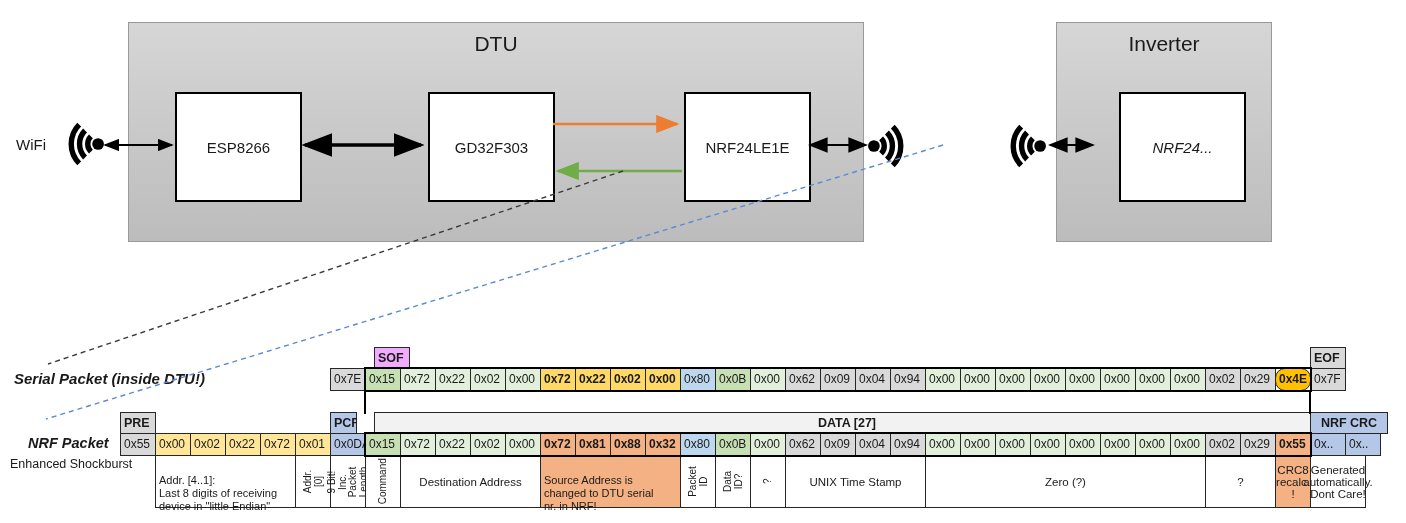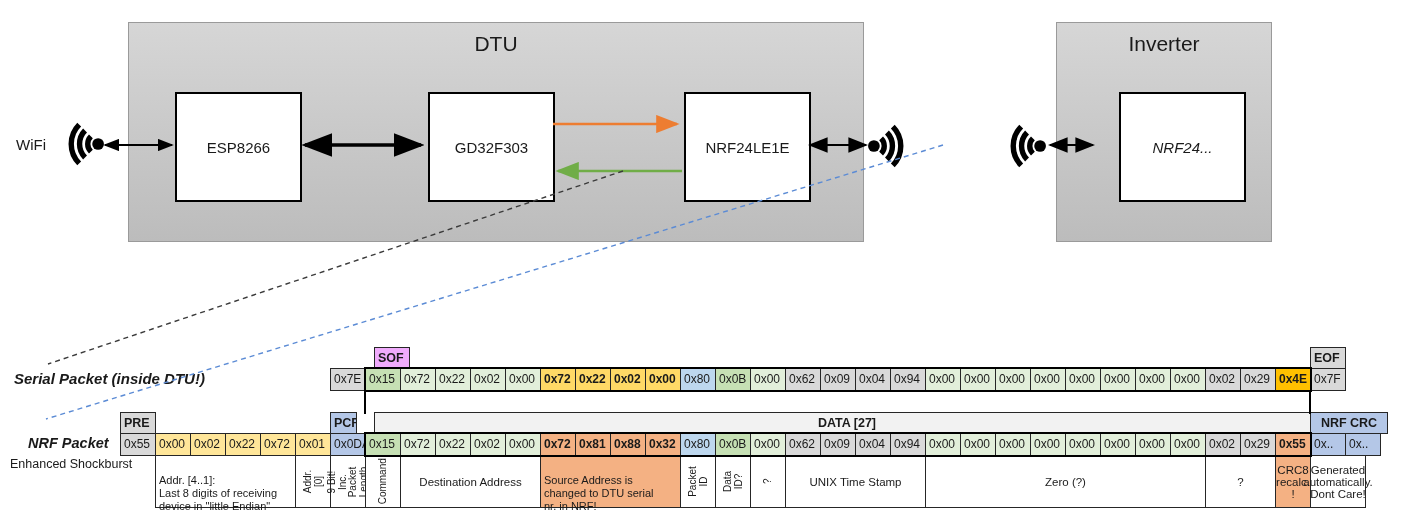--- a/index.html
+++ b/index.html
@@ -171,21 +171,21 @@
     <div class="cell v c-g1" style="left: 925px; top: 368px; width: 36px; height: 23px;">0x00</div>
     <div class="cell v c-g1" style="left: 960px; top: 368px; width: 36px; height: 23px;">0x00</div>
     <div class="cell v c-g1" style="left: 995px; top: 368px; width: 36px; height: 23px;">0x00</div>
     <div class="cell v c-g1" style="left: 1030px; top: 368px; width: 36px; height: 23px;">0x00</div>
     <div class="cell v c-g1" style="left: 1065px; top: 368px; width: 36px; height: 23px;">0x00</div>
     <div class="cell v c-g1" style="left: 1100px; top: 368px; width: 36px; height: 23px;">0x00</div>
     <div class="cell v c-g1" style="left: 1135px; top: 368px; width: 36px; height: 23px;">0x00</div>
     <div class="cell v c-g1" style="left: 1170px; top: 368px; width: 36px; height: 23px;">0x00</div>
     <div class="cell v c-gray" style="left: 1205px; top: 368px; width: 36px; height: 23px;">0x02</div>
     <div class="cell v c-gray" style="left: 1240px; top: 368px; width: 36px; height: 23px;">0x29</div>
-    <div class="cell v c-amber" style="left: 1275px; top: 368px; width: 36px; height: 23px;">0x4E</div>
+    <div class="cell v c-amber" style="left: 1275px; top: 368px; width: 36px; height: 23px; border-radius: 10px;">0x4E</div>
     <div class="cell v c-yellow" style="left: 155px; top: 433px; width: 36px; height: 23px;">0x00</div>
     <div class="cell v c-yellow" style="left: 190px; top: 433px; width: 36px; height: 23px;">0x02</div>
     <div class="cell v c-yellow" style="left: 225px; top: 433px; width: 36px; height: 23px;">0x22</div>
     <div class="cell v c-yellow" style="left: 260px; top: 433px; width: 36px; height: 23px;">0x72</div>
     <div class="cell v c-yellow" style="left: 295px; top: 433px; width: 36px; height: 23px;">0x01</div>
     <div class="cell v c-g2" style="left: 365px; top: 433px; width: 36px; height: 23px;">0x15</div>
     <div class="cell v c-g1" style="left: 400px; top: 433px; width: 36px; height: 23px;">0x72</div>
     <div class="cell v c-g1" style="left: 435px; top: 433px; width: 36px; height: 23px;">0x22</div>
     <div class="cell v c-g1" style="left: 470px; top: 433px; width: 36px; height: 23px;">0x02</div>
     <div class="cell v c-g1" style="left: 505px; top: 433px; width: 36px; height: 23px;">0x00</div>

